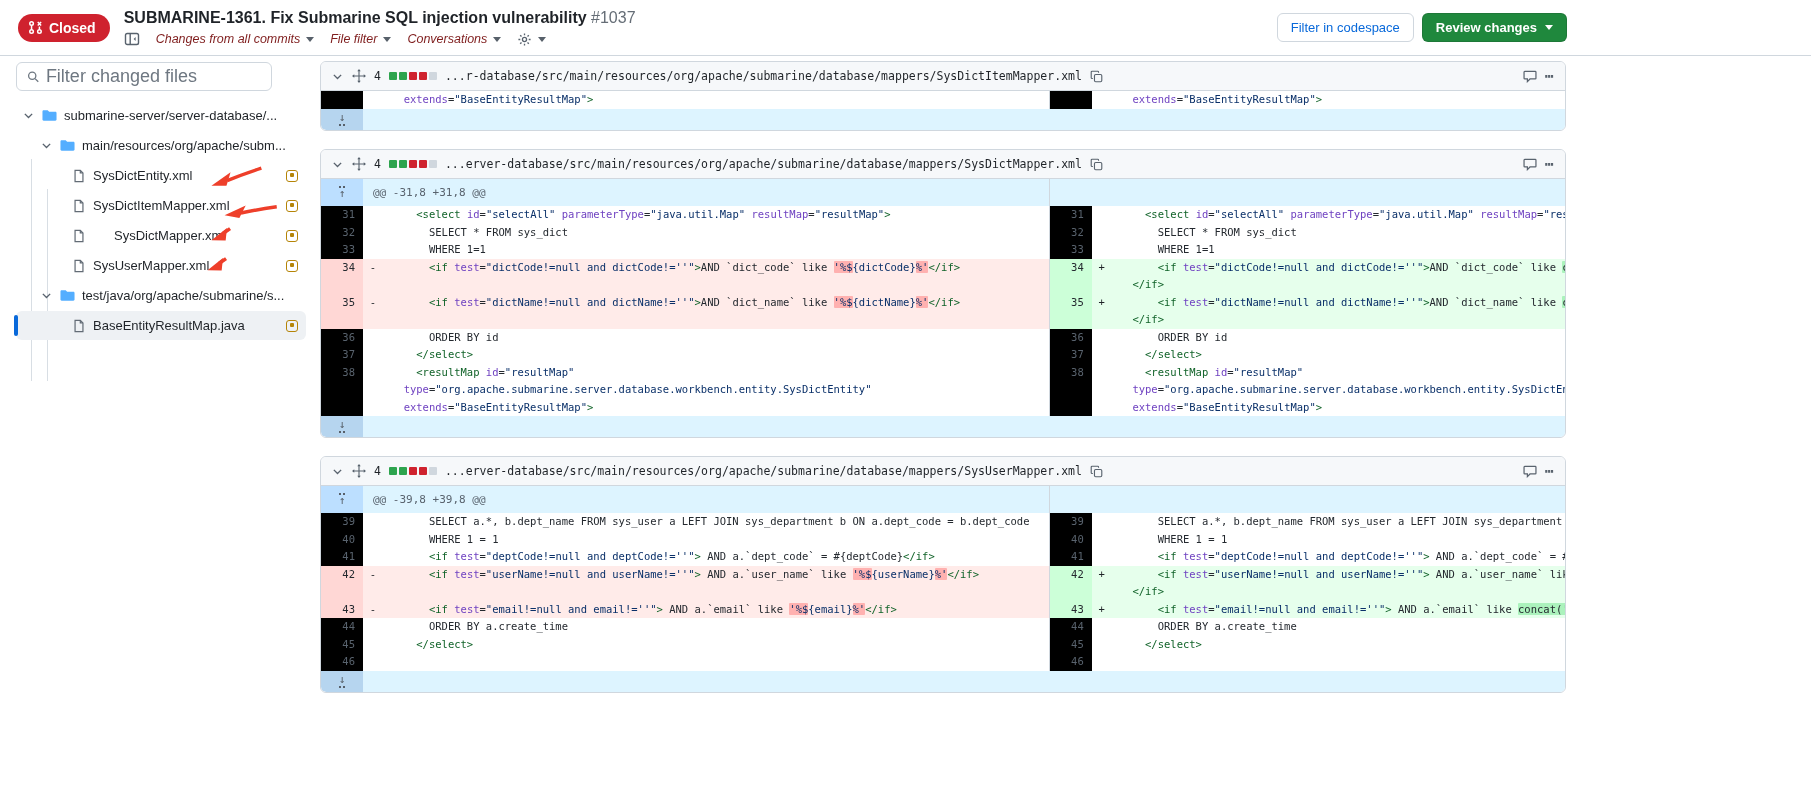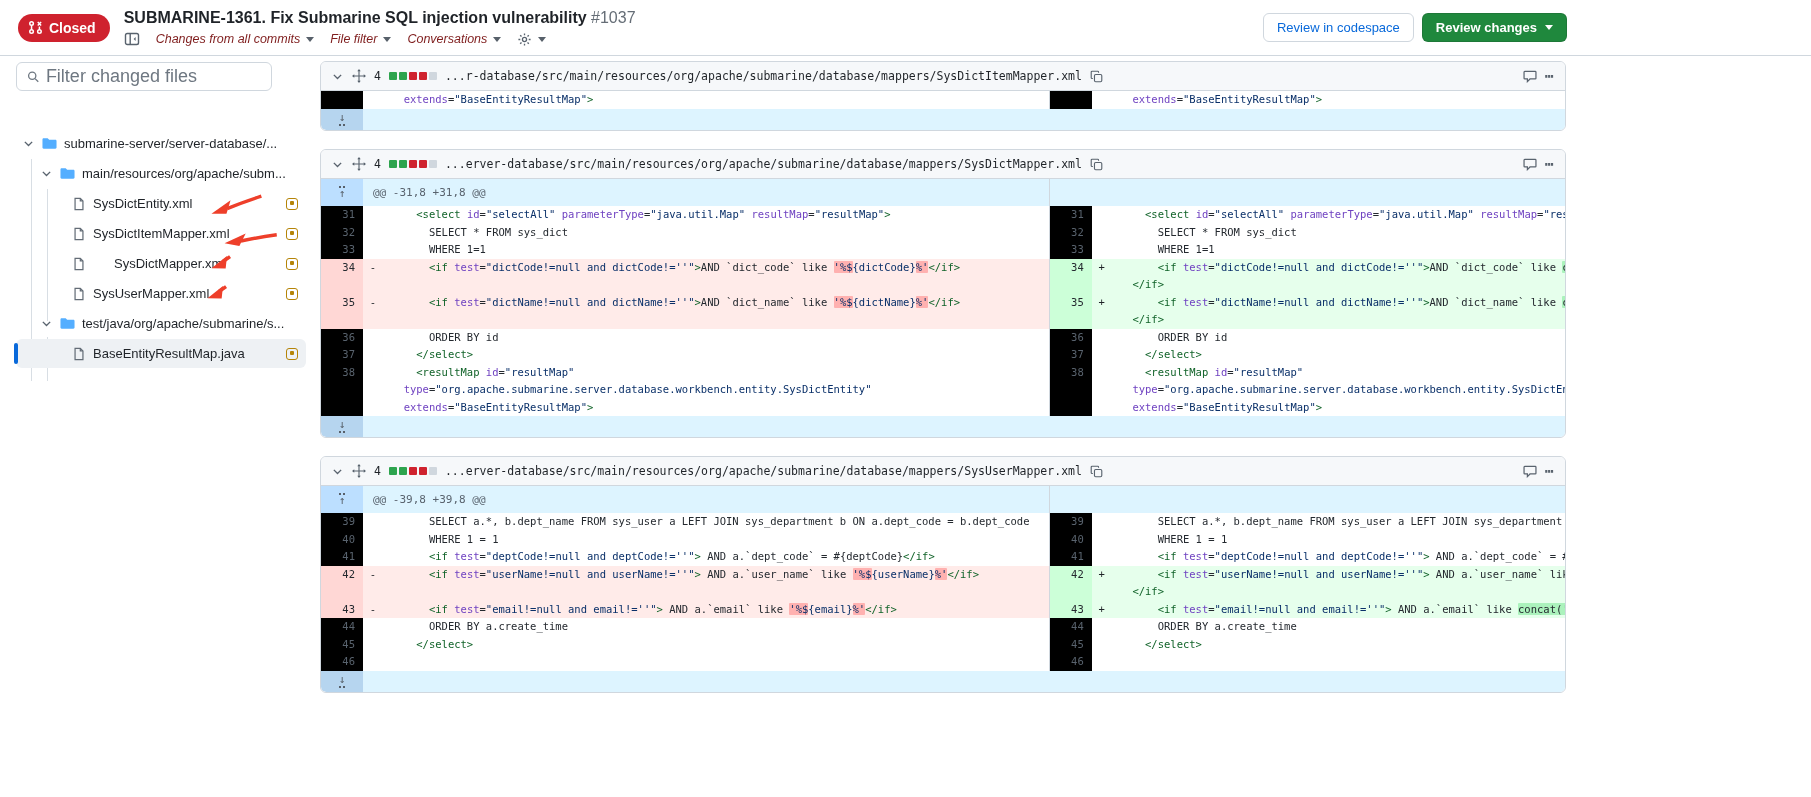--- a/index.html
+++ b/index.html
@@ -28,21 +28,21 @@
   .btn-review .caret { border-top-color:#fff; }
 
   
   .sidebar { position:absolute; left:0; top:56px; width:312px; height:741px; background:#fff; }
   .filter-box { position:absolute; left:16px; top:6px; width:256px; height:29px;
     border:1px solid #d0d7de; border-radius:6px; display:flex; align-items:center; gap:6px;
     padding:0 10px; background:#fff; }
   .filter-box input { border:none; outline:none; font-size:18px; width:100%; color:#1f2328;
     font-family:"Liberation Sans",sans-serif; }
   .filter-box input::placeholder { color:#6e7781; }
-  .tree { position:absolute; left:0; top:44px; width:312px;margin-top:28px; }
+  .tree { position:absolute; left:0; top:44px; width:312px; }
   .guide { position:absolute; width:1px; background:#d8dee4; }
   .tree-row { position:relative; height:29px; display:flex; align-items:center; gap:7px;
     font-size:13px; cursor:pointer; margin:1px 6px 1px 16px; border-radius:6px; padding-right:4px; }
   .tree-row.sel { background:#eef1f4; }
   .sel-bar { position:absolute; left:-2px; top:4px; width:4px; height:21px; border-radius:3px; background:#0969da; }
   .tree-label { white-space:nowrap; }
   .mod-icon { margin-left:auto; width:12px; height:12px; border:1.5px solid #b58407; border-radius:3px;
     position:relative; flex:none; margin-right:4px; }
   .mod-icon::after { content:""; position:absolute; left:2.5px; top:2.5px; width:4px; height:4px;
     border-radius:1px; background:#b58407; }
@@ -142,21 +142,21 @@
         <span class="tb-item">
           <svg width="15" height="15" viewBox="0 0 16 16">
             <circle cx="8" cy="8" r="2.2" fill="none" stroke="#59636e" stroke-width="1.4"></circle>
             <path d="M8 1.5v2M8 12.5v2M1.5 8h2M12.5 8h2M3.4 3.4l1.4 1.4M11.2 11.2l1.4 1.4M12.6 3.4l-1.4 1.4M4.8 11.2l-1.4 1.4" stroke="#59636e" stroke-width="1.4"></path>
           </svg>
           <span class="caret"></span>
         </span>
       </div>
     </div>
     <div class="hdr-buttons">
-      <button class="btn btn-codespace">Review in codespace</button>
+      <button class="btn btn-codespace">Filter in codespace</button>
       <button class="btn btn-review">
         <span>Review changes</span>
         <span class="caret"></span>
       </button>
     </div>
   </div>
 
   <div class="sidebar">
     <div class="filter-box">
       <svg width="14" height="14" viewBox="0 0 16 16">

